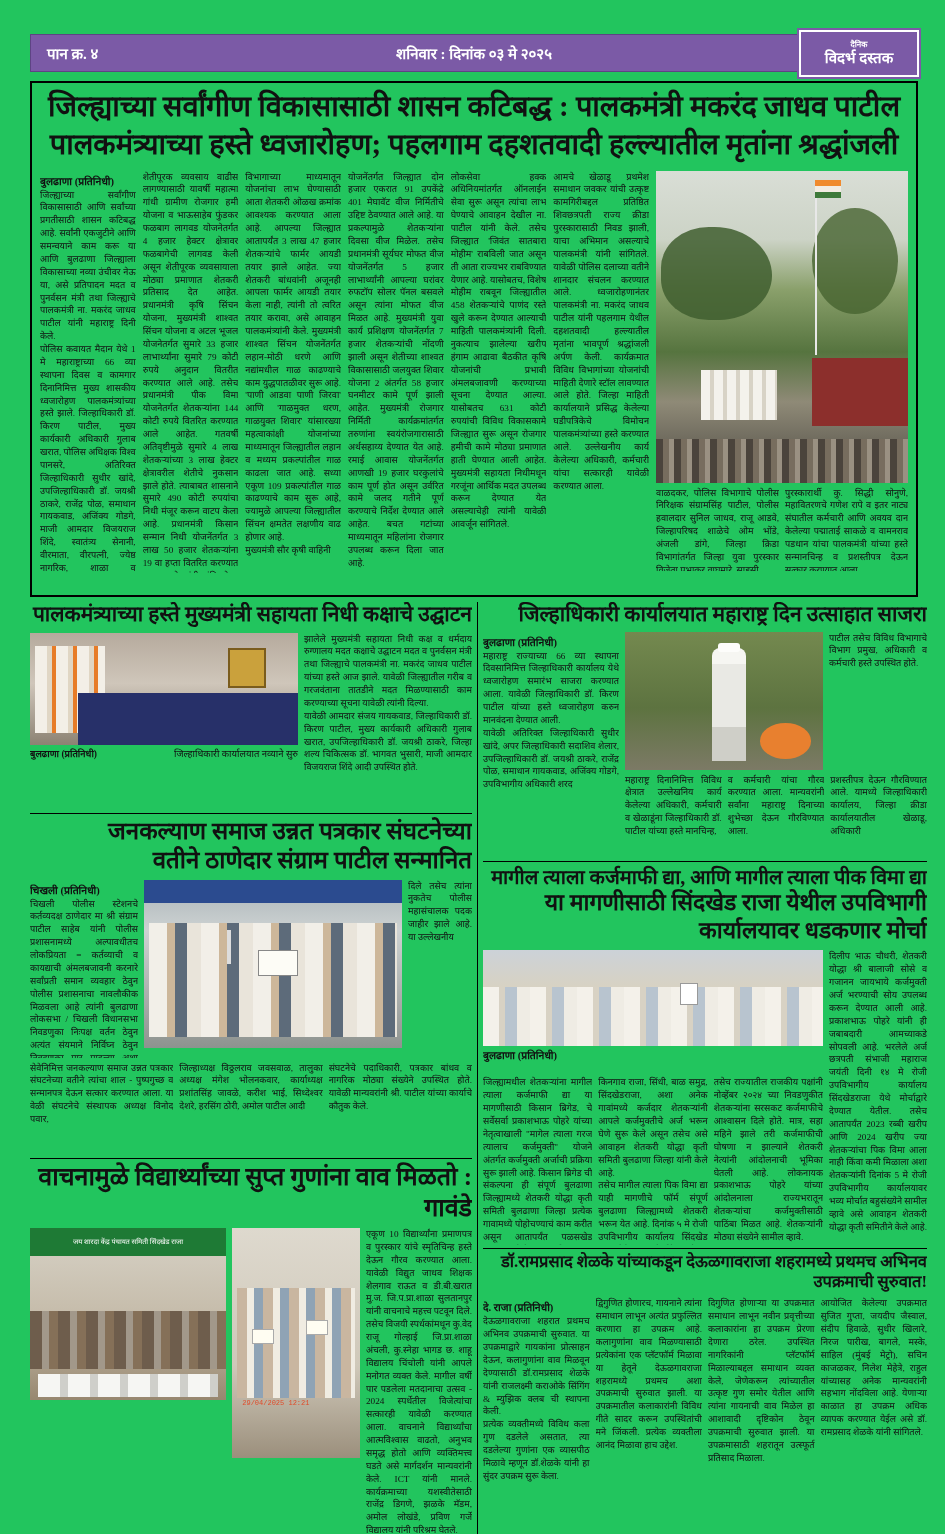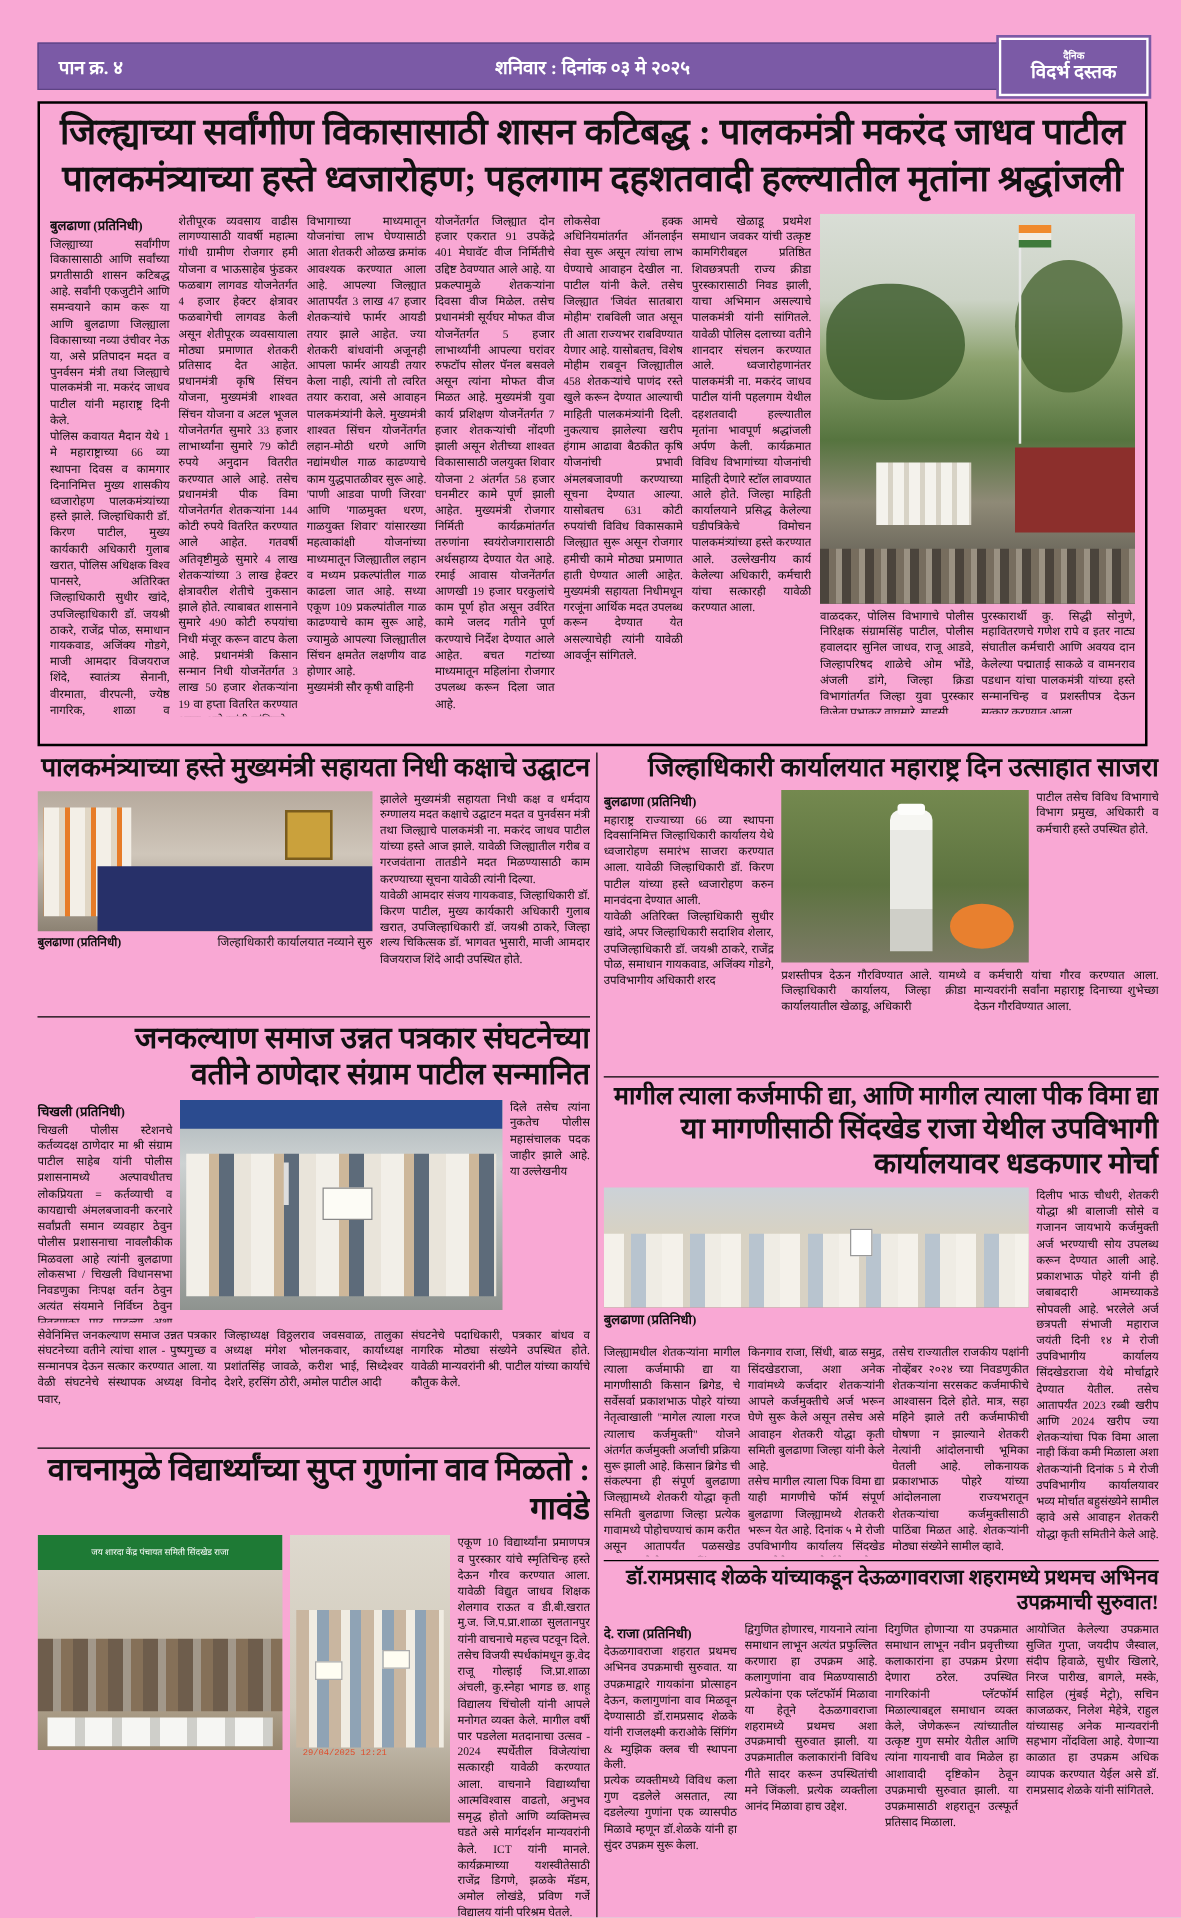--- a/index.html
+++ b/index.html
@@ -1,16 +1,16 @@
 <!DOCTYPE html>
 <html><head>
 <meta charset="utf-8">
 <style>
   html,body{margin:0;padding:0;background:#d9d9d9;}
-  .sheet{position:relative;width:945px;height:1534px;margin:0 auto;background:#f9a8d4;
+  .sheet{position:relative;width:945px;height:1534px;margin:0 auto;background:#22c55e;
          box-sizing:border-box;padding:34px 27px 8px 30px;font-family:"Liberation Serif",serif;color:#111;overflow:hidden;}
   
   .topbar{position:relative;height:38px;background:#7b5aa6;border:1px solid #5e4384;color:#fff;
           display:flex;align-items:center;justify-content:space-between;padding:0 16px;box-sizing:border-box;}
   .topbar .pageno,.topbar .dateline{font-weight:bold;font-size:15px;}
   .topbar .dateline{position:absolute;left:0;right:0;text-align:center;}
   .logo-box{position:absolute;right:-2px;top:-5px;width:120px;height:47px;background:#7b5aa6;
             border:2px solid #fff;outline:2px solid #7b5aa6;box-sizing:border-box;color:#fff;
             display:flex;flex-direction:column;align-items:center;justify-content:center;line-height:1;}
   .logo-small{font-size:8px;font-weight:bold;}
@@ -204,22 +204,23 @@
           <div style="flex:1">
             <div class="flexrow">
               <div class="ph ph3">
                 <div class="man"></div>
                 <div class="cap"></div>
                 <div class="saf"></div>
               </div>
               <div class="col btxt">पाटील तसेच विविध विभागाचे विभाग प्रमुख, अधिकारी व कर्मचारी हस्ते उपस्थित होते.</div>
             </div>
             <div class="flexrow" style="margin-top:4px;height:62px;overflow:hidden">
+              <div class="col btxt">महाराष्ट्र दिनानिमित्त विविध क्षेत्रात उल्लेखनिय कार्य केलेल्या अधिकारी, कर्मचारी व खेळाडूंना जिल्हाधिकारी डॉ. पाटील यांच्या हस्ते मानचिन्ह,</div>
+              <div class="col btxt">व कर्मचारी यांचा गौरव करण्यात आला. मान्यवरांनी सर्वांना महाराष्ट्र दिनाच्या शुभेच्छा देऊन गौरविण्यात आला.</div>
               <div class="col btxt">प्रशस्तीपत्र देऊन गौरविण्यात आले. यामध्ये जिल्हाधिकारी कार्यालय, जिल्हा क्रीडा कार्यालयातील खेळाडू, अधिकारी</div>
-              <div class="col btxt">व कर्मचारी यांचा गौरव करण्यात आला. मान्यवरांनी सर्वांना महाराष्ट्र दिनाच्या शुभेच्छा देऊन गौरविण्यात आला.</div>
             </div>
           </div>
         </div>
       </div>
 
       <div class="hdiv"></div>
 
       <div class="sec" style="height:380px">
         <div class="sec-h" style="font-size:20px">मागील त्याला कर्जमाफी द्या, आणि मागील त्याला पीक विमा द्या</div>
         <div class="sec-h" style="font-size:23px">या मागणीसाठी सिंदखेड राजा येथील उपविभागी कार्यालयावर धडकणार मोर्चा</div>

